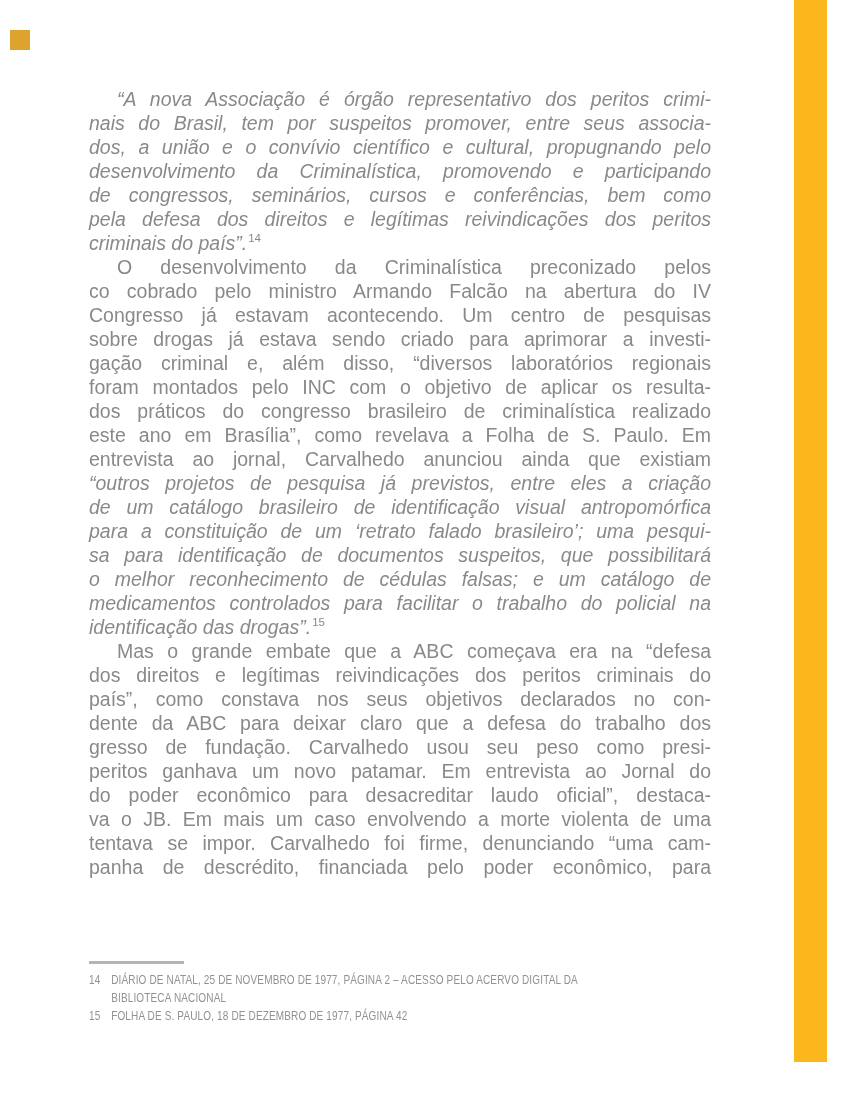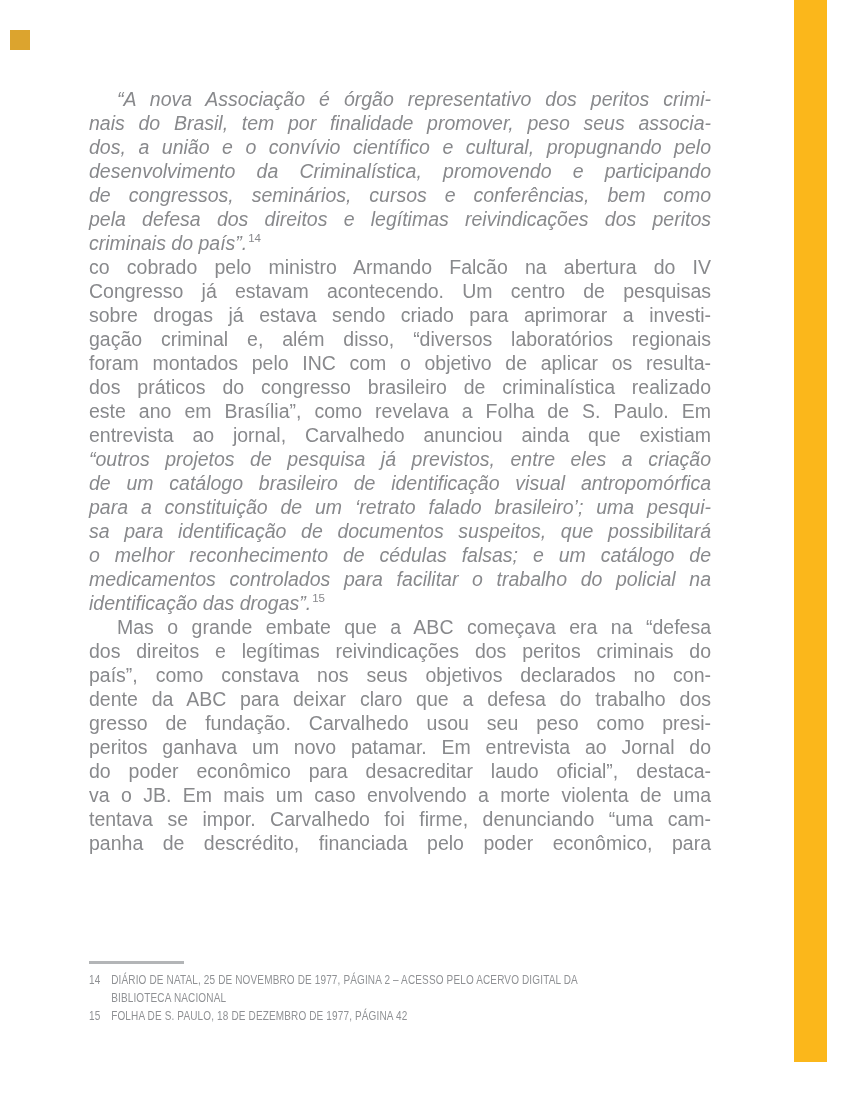--- a/index.html
+++ b/index.html
@@ -52,28 +52,29 @@
 </style>
 </head>
 <body>
 
 <div class="page">
   <div class="corner-square" style="background: rgb(220, 164, 46);"></div>
   <div class="edge-stripe" style="background: rgb(251, 183, 27);"></div>
   <div class="body-text" id="body-text">
       <div class="para">
         <div class="line italic first">“A nova Associação é órgão representativo dos peritos crimi-</div>
-        <div class="line italic">nais do Brasil, tem por finalidade promover, peso seus associa-</div>
+        <div class="line italic">nais do Brasil, tem por suspeitos promover, entre seus associa-</div>
         <div class="line italic">dos, a união e o convívio científico e cultural, propugnando pelo</div>
         <div class="line italic">desenvolvimento da Criminalística, promovendo e participando</div>
         <div class="line italic">de congressos, seminários, cursos e conferências, bem como</div>
         <div class="line italic">pela defesa dos direitos e legítimas reivindicações dos peritos</div>
         <div class="line italic last">criminais do país”.<sup>14</sup></div>
       </div>
       <div class="para">
+        <div class="line first">O desenvolvimento da Criminalística preconizado pelos</div>
         <div class="line">co cobrado pelo ministro Armando Falcão na abertura do IV</div>
         <div class="line">Congresso já estavam acontecendo. Um centro de pesquisas</div>
         <div class="line">sobre drogas já estava sendo criado para aprimorar a investi-</div>
         <div class="line">gação criminal e, além disso, “diversos laboratórios regionais</div>
         <div class="line">foram montados pelo INC com o objetivo de aplicar os resulta-</div>
         <div class="line">dos práticos do congresso brasileiro de criminalística realizado</div>
         <div class="line">este ano em Brasília”, como revelava a Folha de S. Paulo. Em</div>
         <div class="line">entrevista ao jornal, Carvalhedo anunciou ainda que existiam</div>
         <div class="line italic">“outros projetos de pesquisa já previstos, entre eles a criação</div>
         <div class="line italic">de um catálogo brasileiro de identificação visual antropomórfica</div>

